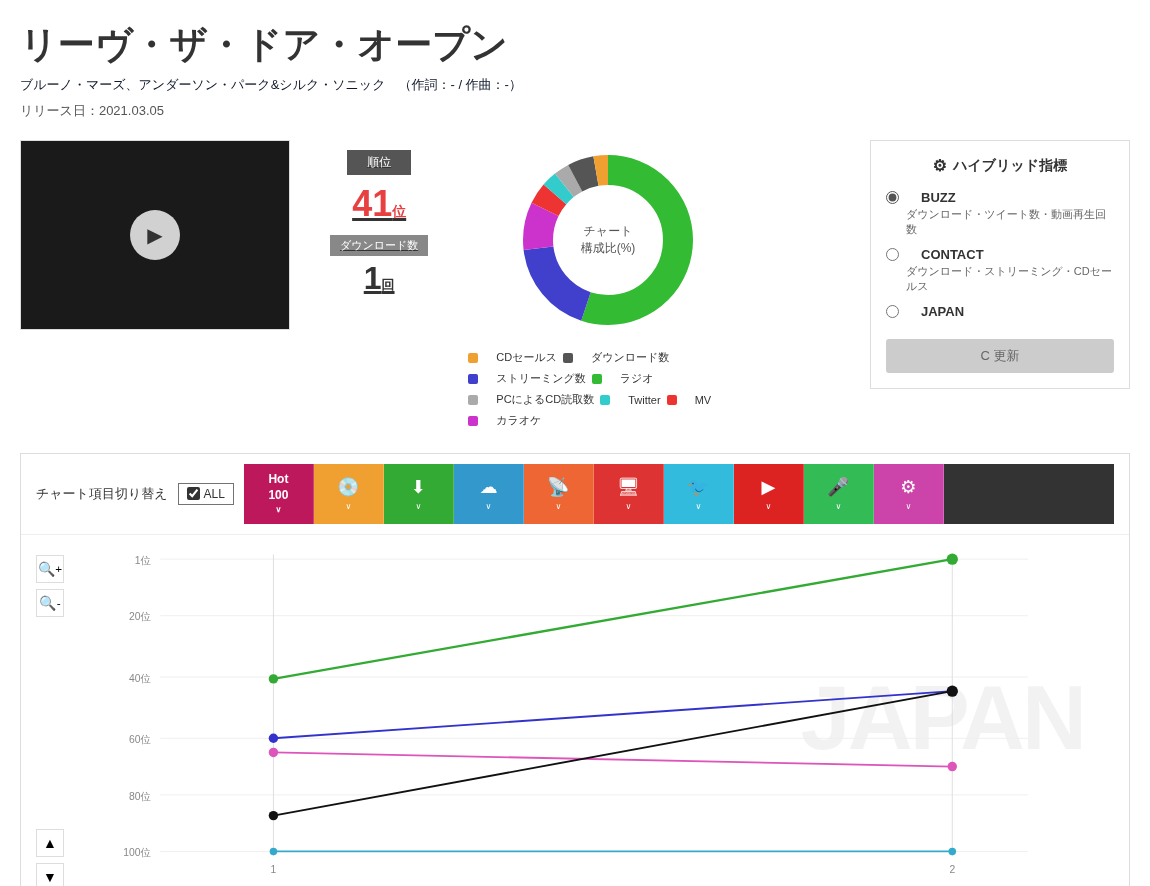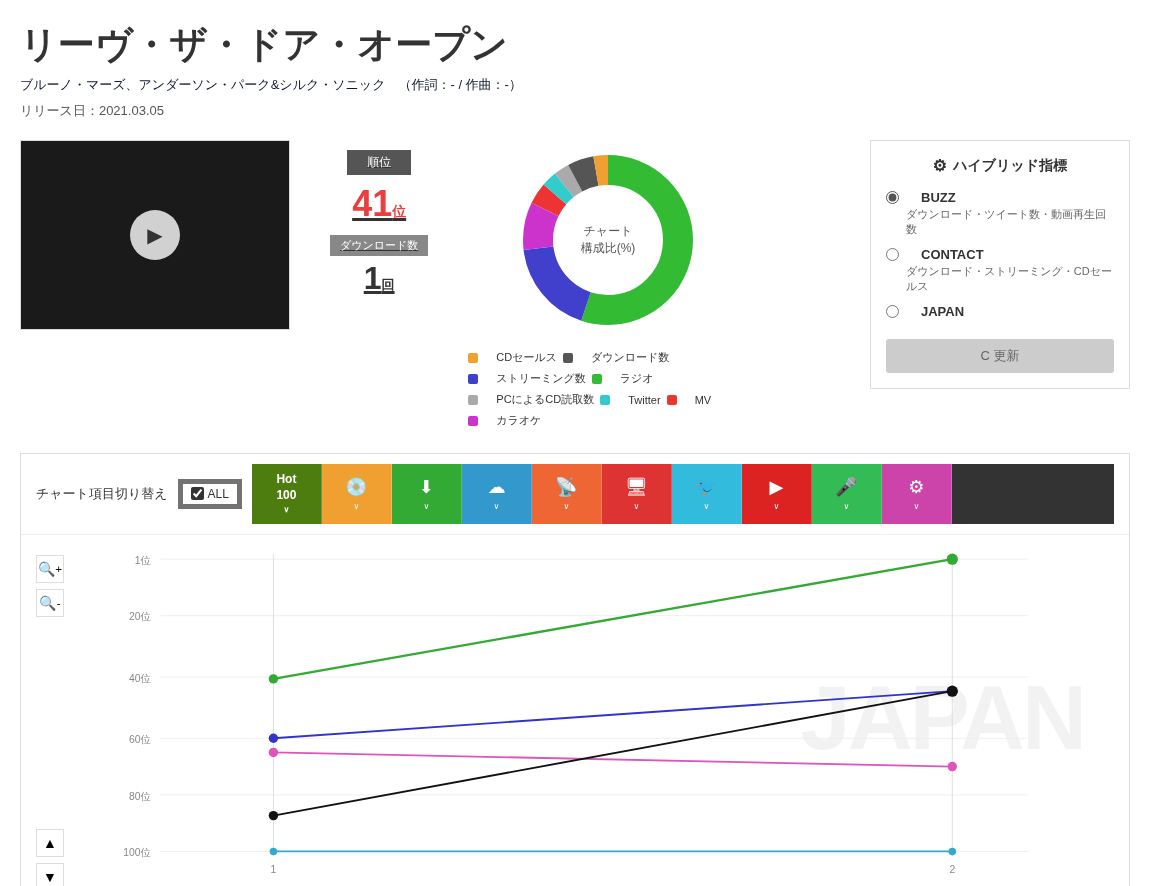--- a/index.html
+++ b/index.html
@@ -52,31 +52,31 @@
     .radio-desc { font-size: 11px; color: #666; margin-left: 20px; }
 
     .update-btn {
       width: 100%; margin-top: 20px; padding: 8px; background: #ccc; color: #666;
       border: none; cursor: pointer; font-size: 13px; border-radius: 3px;
       display: flex; align-items: center; justify-content: center; gap: 6px;
     }
 
     .chart-section { margin-top: 25px; border: 1px solid #ddd; padding: 0; }
     .chart-header { display: flex; align-items: center; gap: 10px; padding: 10px 15px; border-bottom: 1px solid #eee; }
-    .all-checkbox { display: flex; align-items: center; gap: 4px; border: 5px solid #737373; padding: 3px 8px; font-size: 12px; }
+    .all-checkbox { display: flex; align-items: center; gap: 4px; border: 1px solid #737373; padding: 3px 8px; font-size: 12px; }
 
     .tab-bar { display: flex; background: #333; }
     .tab-item {
       display: flex; flex-direction: column; align-items: center; justify-content: center;
       padding: 8px 10px; cursor: pointer; color: #fff; font-size: 11px; min-width: 70px;
       border-right: 1px solid rgba(255,255,255,0.2); position: relative;
     }
     .tab-item .tab-icon { font-size: 18px; margin-bottom: 2px; }
     .tab-item .chevron { font-size: 8px; margin-top: 2px; }
-    .tab-hot100 { background: #4d7c0f; min-width: 70px; }
+    .tab-hot100 { background: #be185d; min-width: 70px; }
 
     .graph-area { display: flex; padding: 10px 15px; }
     .graph-controls { display: flex; flex-direction: column; gap: 6px; margin-right: 10px; padding-top: 10px; }
     .ctrl-btn {
       width: 28px; height: 28px; background: #fff; border: 1px solid #ddd;
       display: flex; align-items: center; justify-content: center;
       cursor: pointer; font-size: 14px;
     }
 
     

